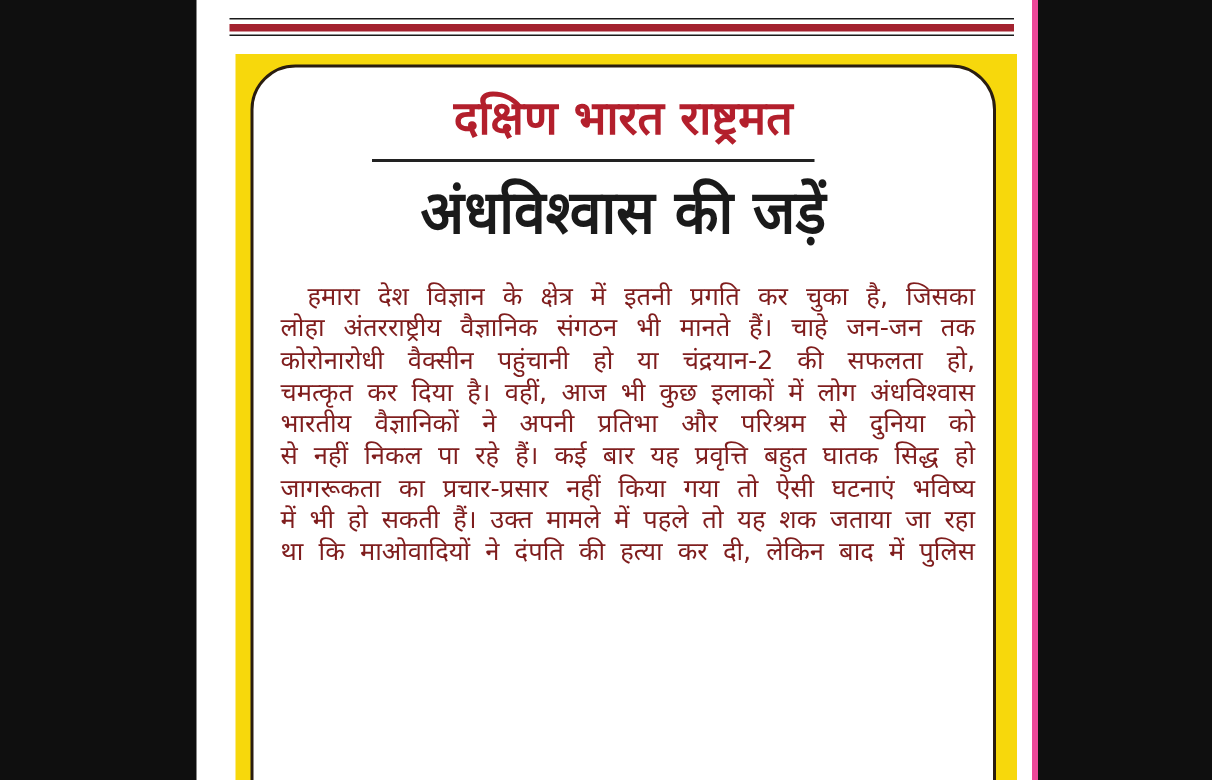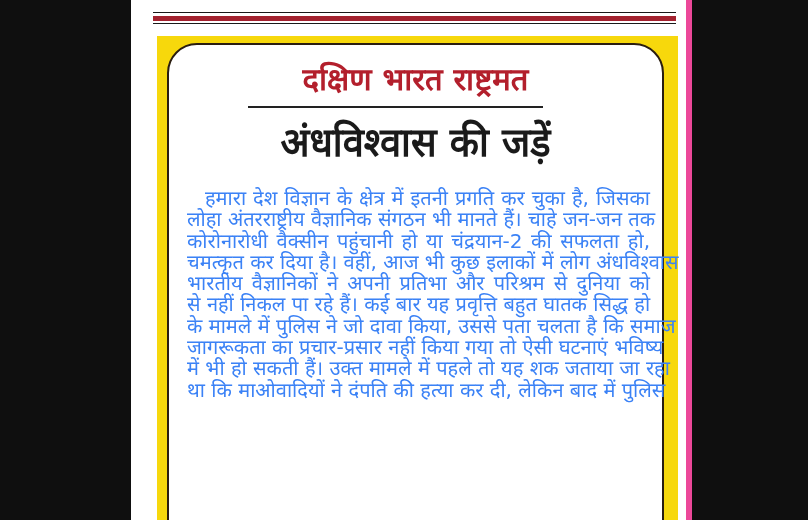--- a/index.html
+++ b/index.html
@@ -5,21 +5,21 @@
   html, body { margin:0; padding:0; }
   body {
     width:808px; height:520px; overflow:hidden;
     background:#0f0f0f;
     position:relative;
     font-family:"DejaVu Sans", sans-serif;
   }
   .page {
     position:absolute; left:131px; top:0; width:561px; height:520px;
     background:#ffffff;
-    border-right:6px solid #ec4899;
+    border-right:4px solid #ec4899;
     box-sizing:border-box;
   }
   .rule-thin { position:absolute; left:22px; width:523px; height:1px; background:#1a1a1a; }
   .rule-thick { position:absolute; left:22px; width:523px; height:5px; background:#a3222f; }
   .yellow-panel {
     position:absolute; left:26px; top:36px; width:521px; height:500px;
     background:#f7d80c;
   }
   .inner-box {
     position:absolute; left:10px; top:7px; width:497px; height:520px;
@@ -46,23 +46,23 @@
     text-align:center;
     color:#1a1a1a;
     font-family:"DejaVu Sans", sans-serif;
     font-weight:bold;
     font-size:40px;
     line-height:54px;
     transform:scaleX(0.95);
   }
   .body-text {
     position:absolute; left:18px; top:143px; width:463px;
-    color:#3b82f6;
+    color:#7f1d1d;
     font-family:"DejaVu Sans", sans-serif;
-    font-size:20px;
+    font-size:17px;
     line-height:21.3px;
   }
   .body-line {
     display:block;
     white-space:nowrap;
     text-align:justify;
     text-align-last:justify;
   }
   .body-line.first { text-indent:0; padding-left:18px; }
 </style>
@@ -80,20 +80,19 @@
       <div class="masthead-rule"></div>
       <div class="headline">अंधविश्वास की जड़ें</div>
 
       <div class="body-text">
         <span class="body-line first">हमारा देश विज्ञान के क्षेत्र में इतनी प्रगति कर चुका है, जिसका</span>
         <span class="body-line">लोहा अंतरराष्ट्रीय वैज्ञानिक संगठन भी मानते हैं। चाहे जन-जन तक</span>
         <span class="body-line">कोरोनारोधी वैक्सीन पहुंचानी हो या चंद्रयान-2 की सफलता हो,</span>
         <span class="body-line">चमत्कृत कर दिया है। वहीं, आज भी कुछ इलाकों में लोग अंधविश्वास</span>
         <span class="body-line">भारतीय वैज्ञानिकों ने अपनी प्रतिभा और परिश्रम से दुनिया को</span>
         <span class="body-line">से नहीं निकल पा रहे हैं। कई बार यह प्रवृत्ति बहुत घातक सिद्ध हो</span>
-        <span class="body-line">के मामले में पुलिस ने जो दावा किया, उससे पता चलता है कि समाज</span>
         <span class="body-line">जागरूकता का प्रचार-प्रसार नहीं किया गया तो ऐसी घटनाएं भविष्य</span>
         <span class="body-line">में भी हो सकती हैं। उक्त मामले में पहले तो यह शक जताया जा रहा</span>
         <span class="body-line">था कि माओवादियों ने दंपति की हत्या कर दी, लेकिन बाद में पुलिस</span>
       </div>
     </div>
   </div>
 </div>
 
 </body></html>

